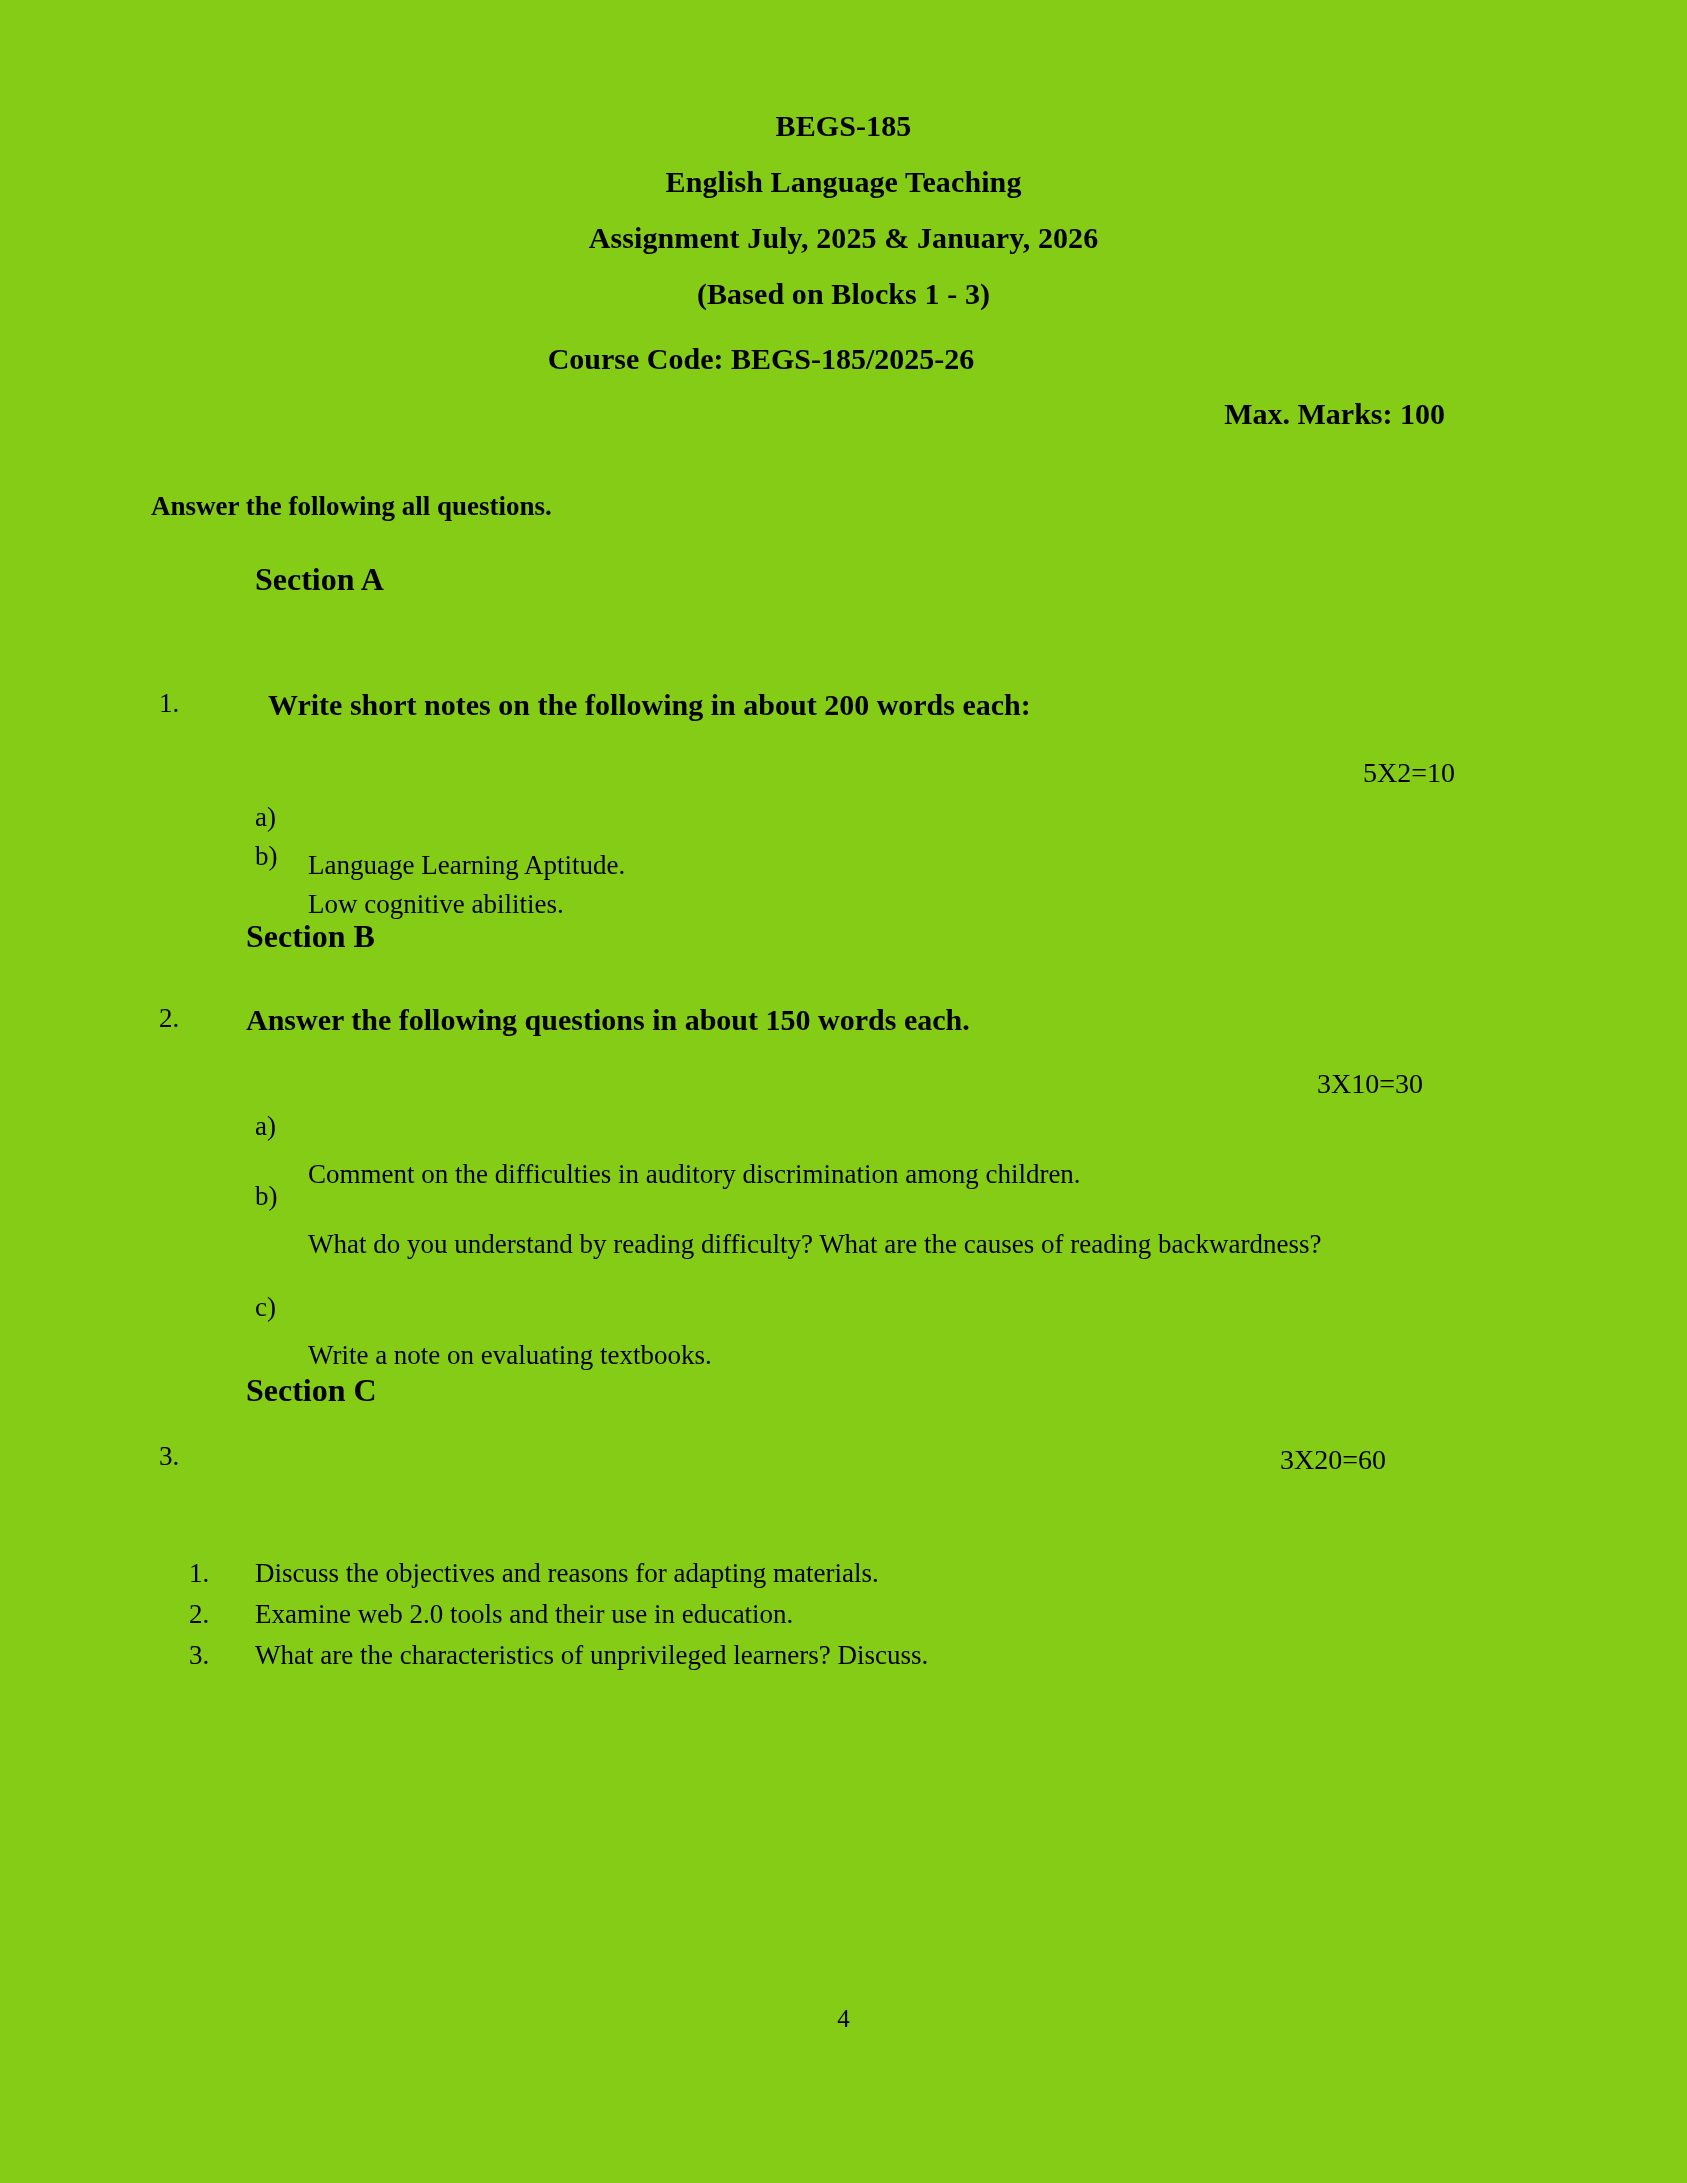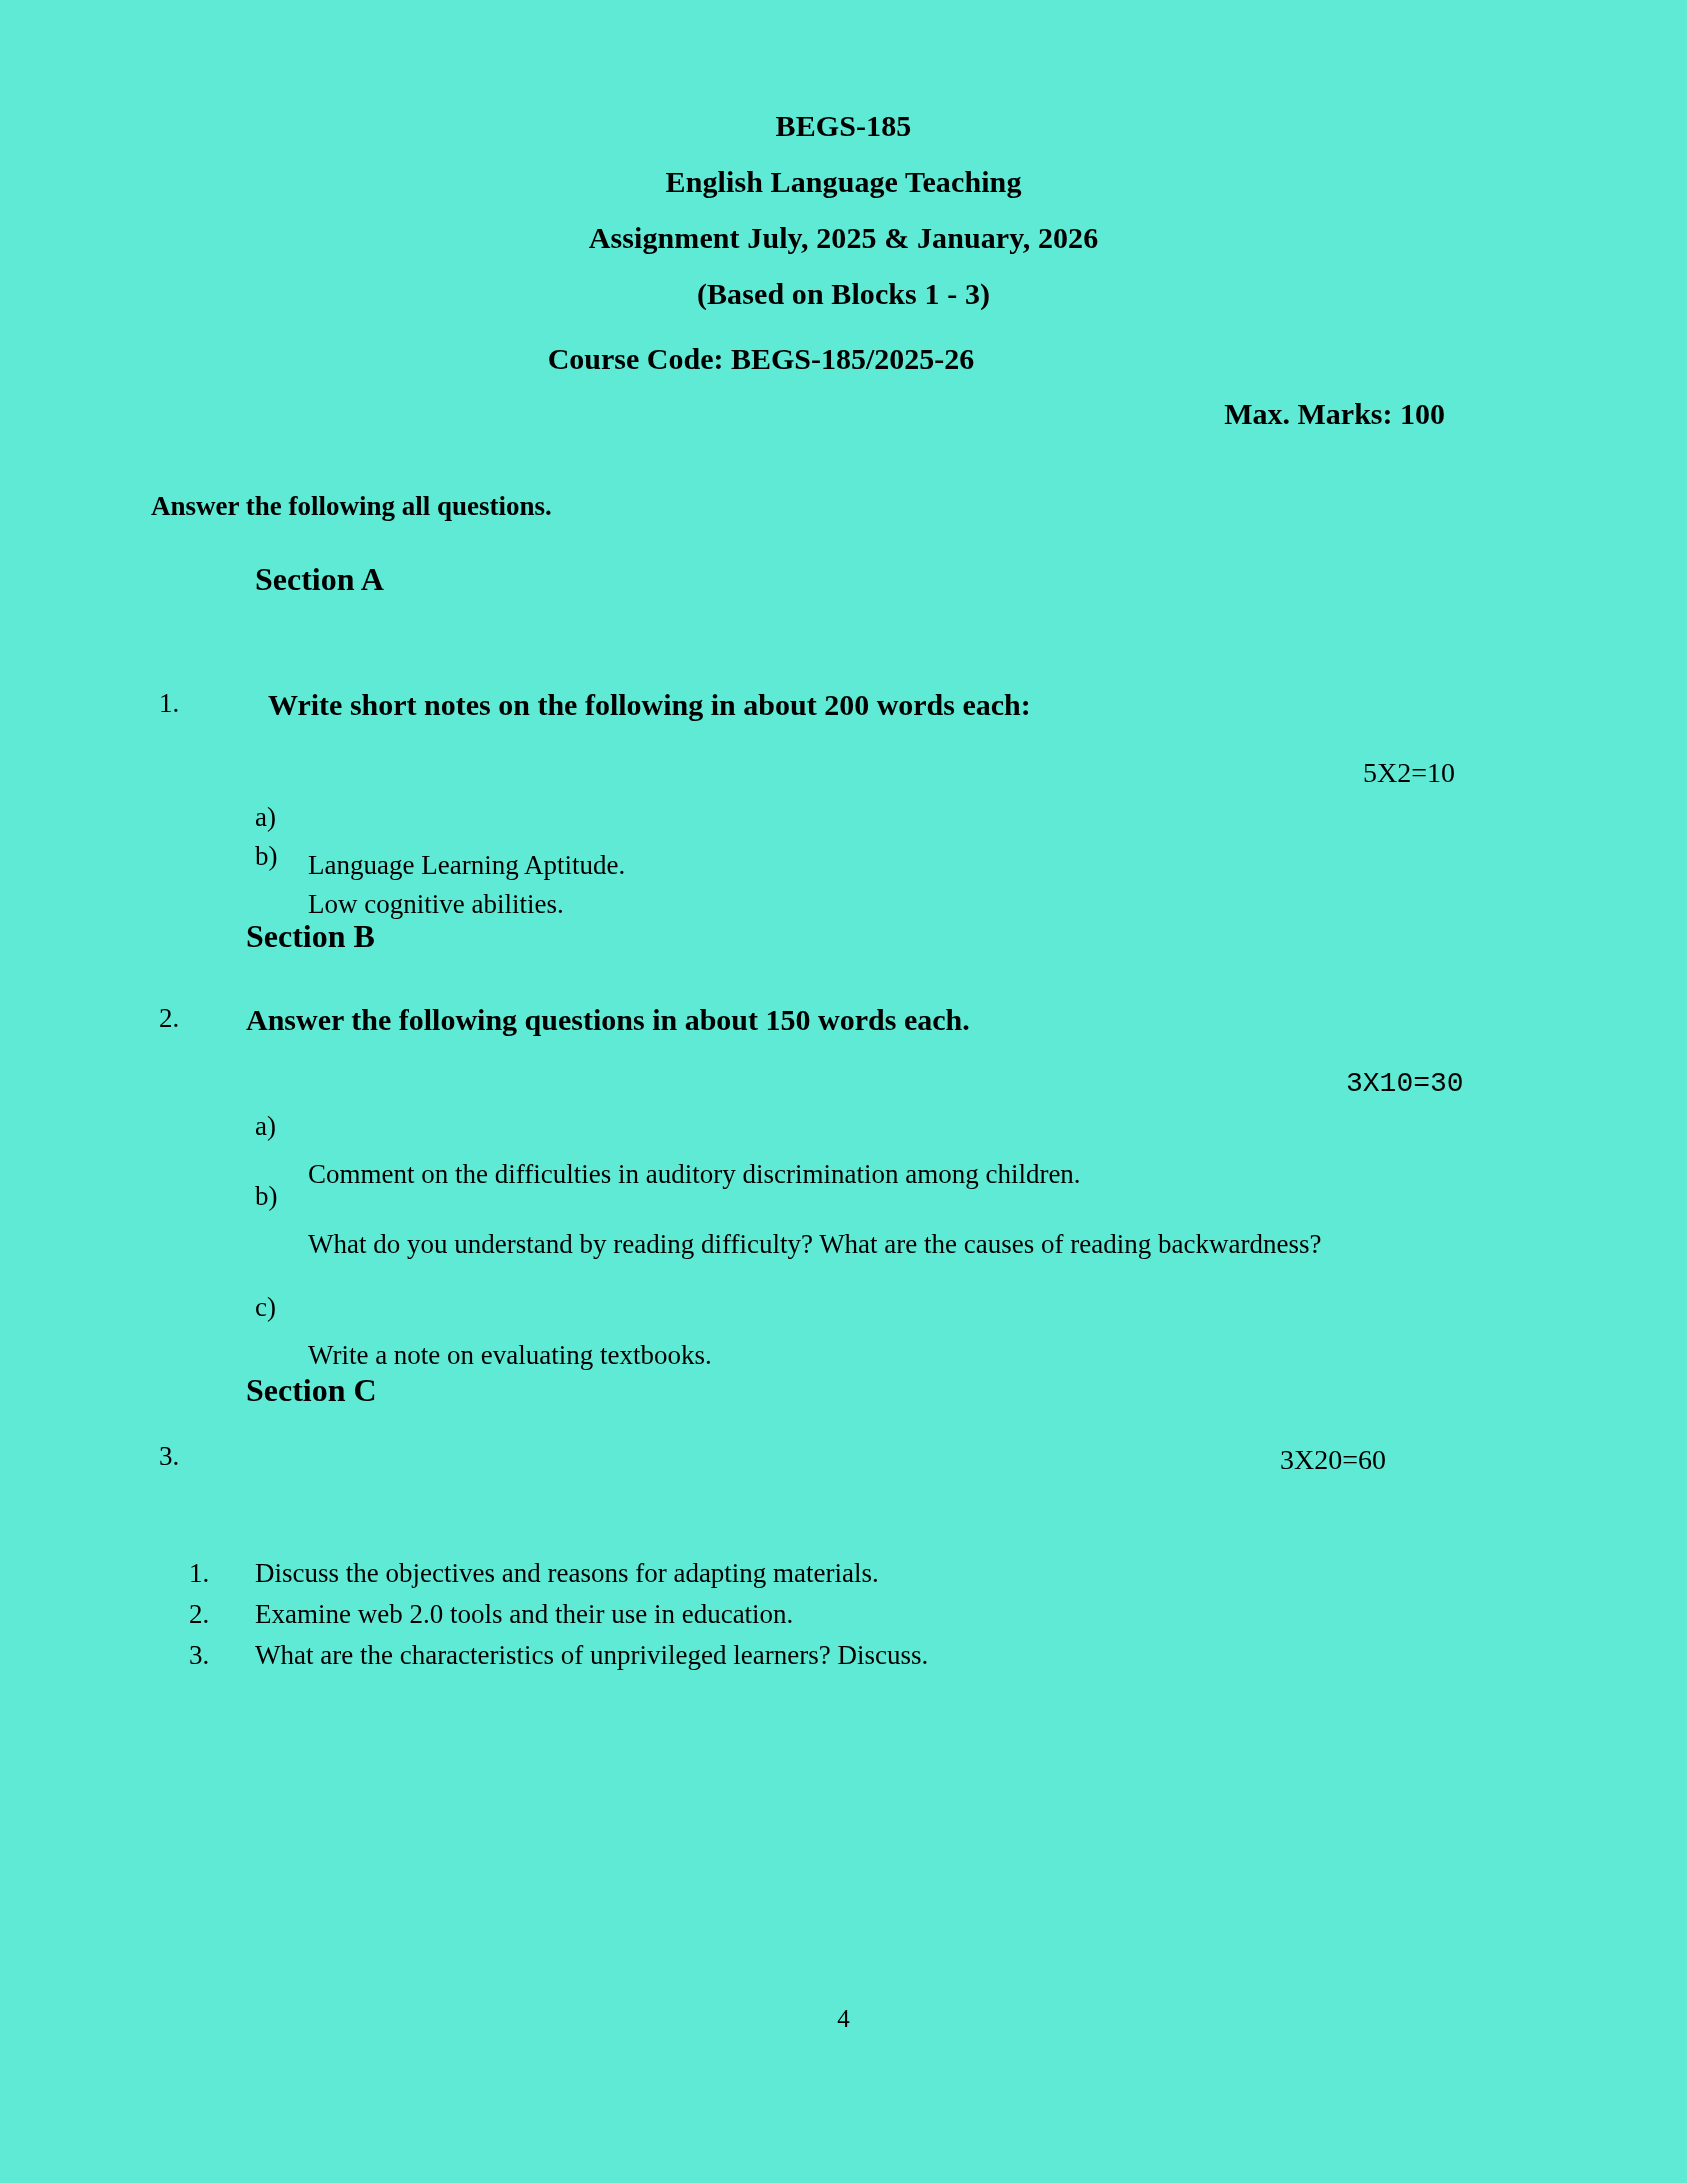--- a/index.html
+++ b/index.html
@@ -9,21 +9,21 @@
   }
   body {
     font-family: "Liberation Serif", "DejaVu Serif", serif;
     color: #000000;
     -webkit-font-smoothing: antialiased;
   }
   .page {
     position: relative;
     width: 1687px;
     height: 2183px;
-    background: #5eead4;
+    background: #84cc16;
     overflow: hidden;
   }
 
   
   .header {
     position: absolute;
     left: 0;
     top: 98px;
     width: 1687px;
     text-align: center;
@@ -98,21 +98,21 @@
   .q3text { left: 250px; top: 1441px; }
 
   
   .marks {
     position: absolute;
     font-size: 28px;
     font-weight: normal;
     line-height: 37px;
   }
   .marks-q1 { left: 1363px; top: 754px; }
-  .marks-q2 { left: 1346px; top: 1065px; font-family: Liberation Mono, monospace; }
+  .marks-q2 { left: 1317px; top: 1065px; }
   .marks-q3 { left: 1280px; top: 1441px; }
 
   
   .subitem {
     position: absolute;
     font-size: 27px;
     font-weight: normal;
     line-height: 41px;
   }
   .subitem .lbl {

